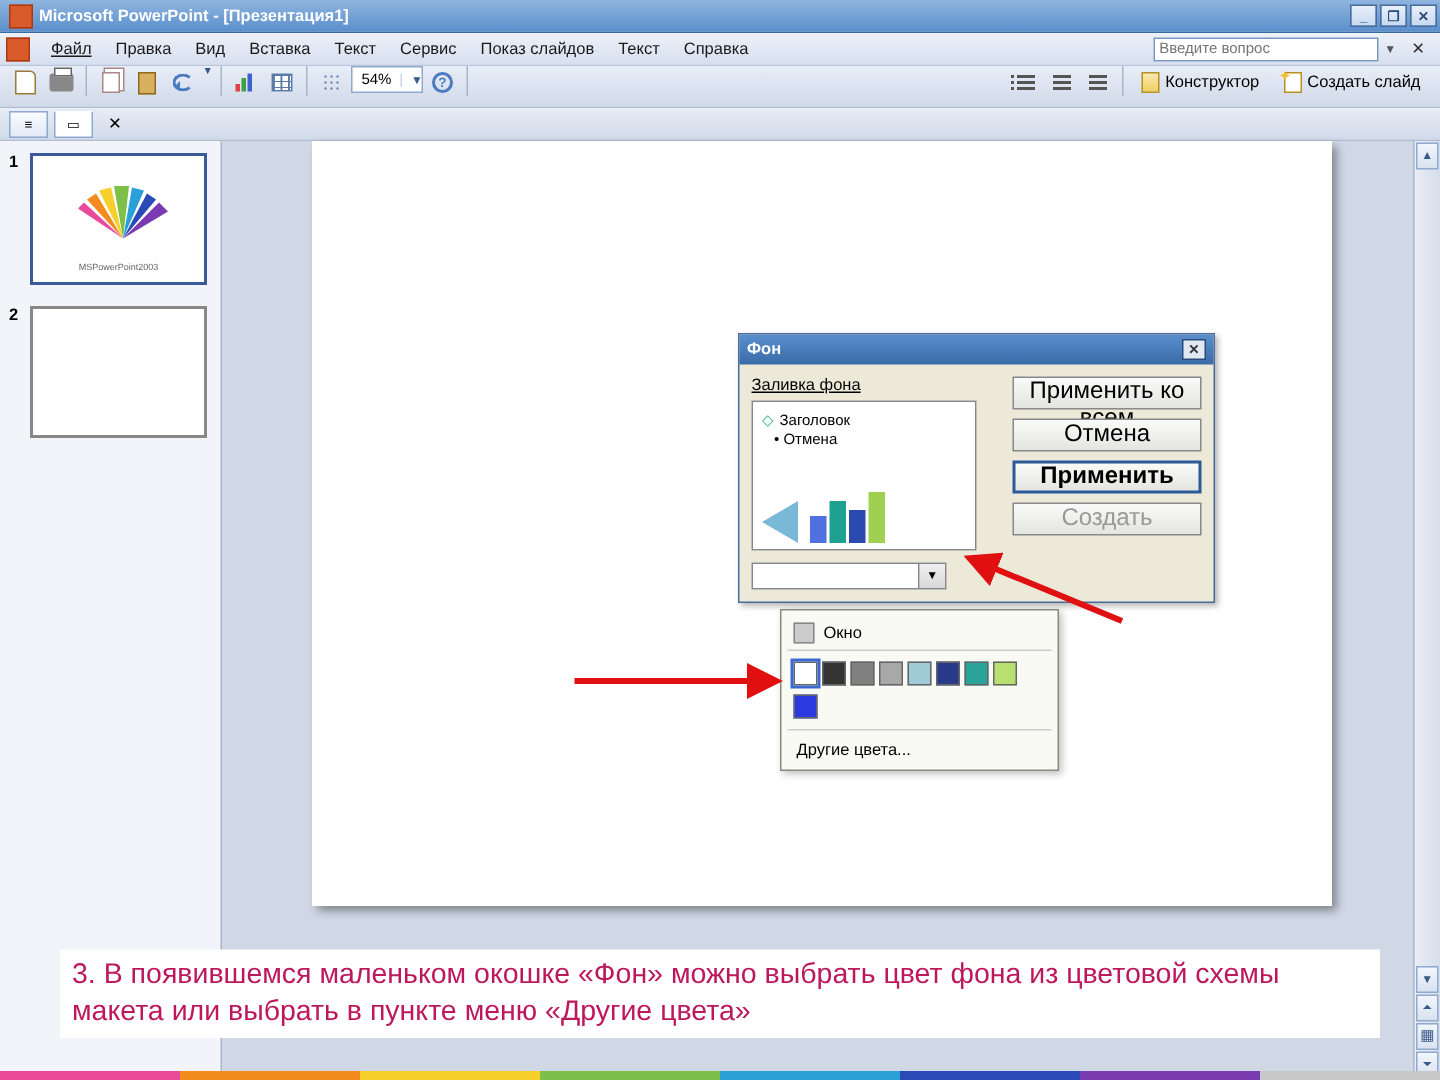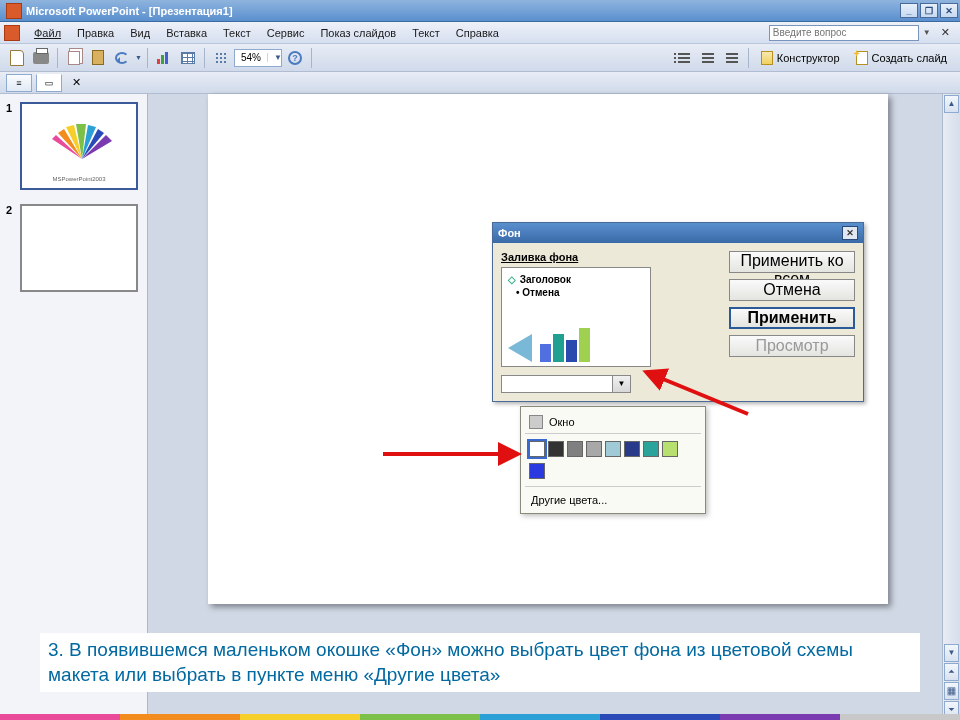--- a/index.html
+++ b/index.html
@@ -14,21 +14,21 @@
 
 .menubar { height: 22px; background: linear-gradient(#edf1f8,#d6dff0); display: flex; align-items: center; padding: 0 4px; border-bottom: 1px solid #b8c5db; position: relative; }
 .menubar .doc-icon { width: 16px; height: 16px; background: #d95b2c; border: 1px solid #aa3a10; margin-right: 6px; }
 .menubar .menu-item { padding: 3px 8px; cursor: pointer; color: #1a1a1a; }
 .menubar .menu-item u { text-decoration: underline; }
 .menubar .ask-box { margin-left: auto; display: flex; align-items: center; gap: 4px; }
 .menubar input.ask { width: 150px; height: 16px; border: 1px solid #7a95bb; padding: 0 3px; font-size: 10px; color: #888; }
 .menubar .inner-close { color: #333; padding: 0 6px; cursor: pointer; }
 
 
-.toolbar { height: 28px; background: linear-gradient(#e8edf6,#d0daea); display: flex; align-items: center; padding: 0 6px; border-bottom: 1px solid #b0bcd0; gap: 2px; }
+.toolbar { height: 28px; background: linear-gradient(#e8edf6,#d0daea); display: flex; align-items: flex-start; padding: 0 6px; border-bottom: 1px solid #b0bcd0; gap: 2px; }
 .tsep { width: 1px; height: 20px; background: #a5b5cc; margin: 0 3px; }
 .tbtn { width: 22px; height: 22px; display: flex; align-items: center; justify-content: center; border: 1px solid transparent; cursor: pointer; border-radius: 2px; }
 .zoom { display: flex; align-items: center; height: 18px; border: 1px solid #8faacf; background: #fff; }
 .zoom span { padding: 0 6px; font-size: 10px; }
 .zoom .drop { width: 14px; border-left: 1px solid #cad6e8; text-align: center; font-size: 8px; color: #3a5a8a; }
 .text-btn { height: 22px; padding: 0 6px; display: flex; align-items: center; gap: 4px; border: 1px solid transparent; cursor: pointer; border-radius: 2px; font-size: 11px; }
 
 
 .viewrow { height: 22px; background: linear-gradient(#e8edf6,#d0daea); display: flex; align-items: center; padding: 0 6px; border-bottom: 1px solid #b0bcd0; gap: 4px; }
 .viewtab { width: 26px; height: 18px; border: 1px solid #8faacf; background: linear-gradient(#fafcff,#e2eaf6); display: flex; align-items: center; justify-content: center; cursor: pointer; font-size: 9px; }
@@ -40,25 +40,25 @@
 .thumb-item { display: flex; gap: 4px; margin-bottom: 14px; }
 .thumb-num { font-weight: bold; font-size: 11px; width: 10px; }
 .thumb-box { width: 118px; height: 88px; border: 2px solid #3a5a9a; background: #fff; position: relative; }
 .thumb-box.empty { border: 2px solid #888; }
 .fan { position: absolute; top: 10px; left: 20px; width: 80px; height: 50px; }
 
 .slide-area { flex: 1; position: relative; background: #d0d8e5; }
 .slide { position: absolute; left: 60px; top: 0; width: 680px; height: 510px; background: #fff; box-shadow: 3px 3px 6px rgba(0,0,0,0.4); }
 
 
-.bg-dialog { position: absolute; left: 344px; top: 128px; width: 372px; background: #ece9d8; border: 1px solid #4a6a9a; box-shadow: 2px 2px 4px rgba(0,0,0,0.3); }
+.bg-dialog { position: absolute; left: 344px; top: 128px; width: 318px; background: #ece9d8; border: 1px solid #4a6a9a; box-shadow: 2px 2px 4px rgba(0,0,0,0.3); }
 .dlg-title { height: 20px; background: linear-gradient(#5a8fce,#3a6aa8); color: #fff; font-weight: bold; padding: 2px 5px; display: flex; align-items: center; font-size: 11px; }
 .dlg-title .dlg-close { margin-left: auto; width: 16px; height: 14px; background: #e2e8f2; color: #333; border: 1px solid #2a4a7a; display: flex; align-items: center; justify-content: center; font-size: 9px; cursor: pointer; }
 .dlg-body { padding: 8px; display: flex; gap: 8px; }
-.dlg-left { flex: 1; font-weight: bold; }
+.dlg-left { flex: 1; }
 .dlg-label { font-size: 11px; margin-bottom: 4px; }
 .preview-box { width: 150px; height: 100px; border: 1px solid #888; background: #fff; padding: 6px; font-size: 10px; position: relative; }
 .preview-box .hdr-row { display: flex; align-items: center; gap: 4px; }
 .preview-box .bullet-row { font-size: 10px; margin: 2px 0 0 8px; }
 .preview-box .shapes { position: absolute; bottom: 4px; left: 6px; display: flex; align-items: flex-end; gap: 2px; }
 .arrow-shape { width: 0; height: 0; border-top: 14px solid transparent; border-bottom: 14px solid transparent; border-right: 24px solid #7ab8d8; }
 .bar { width: 11px; }
 .color-drop-row { margin-top: 8px; display: flex; }
 .color-drop { width: 130px; height: 18px; border: 1px solid #888; background: #fff; display: flex; }
 .color-drop .cur { flex: 1; }
@@ -76,21 +76,21 @@
 .sw { width: 16px; height: 16px; border: 1px solid #666; cursor: pointer; }
 .sw.sel { outline: 2px solid #3a6ad0; }
 .popup-sep { height: 1px; background: #ccc; margin: 4px 0; }
 .popup-item { padding: 3px 6px; font-size: 11px; cursor: pointer; }
 .popup-item.hilite { background: #c8d8f0; border: 1px solid #4a7ac0; }
 
 
 .red-arrow { position: absolute; pointer-events: none; }
 
 
-.caption { position: absolute; left: 40px; bottom: 28px; right: 40px; font-size: 19px; line-height: 1.35; color: #0369a1; background: #fff; padding: 4px 8px; }
+.caption { position: absolute; left: 40px; bottom: 28px; right: 40px; font-size: 19px; line-height: 1.35; color: #be185d; background: #fff; padding: 4px 8px; }
 
 
 .stripe { position: absolute; bottom: 0; left: 0; right: 0; height: 6px; display: flex; }
 .stripe div { flex: 1; }
 
 
 .vscroll { position: absolute; right: 0; top: 94px; bottom: 0; width: 18px; background: linear-gradient(90deg,#e8ecf4,#d6deec); border-left: 1px solid #aab8cc; }
 .vscroll .sbtn { height: 18px; background: linear-gradient(#f2f6fc,#d8e2f0); border: 1px solid #8faacf; margin: 1px; text-align: center; font-size: 8px; line-height: 16px; color: #3a5a8a; }
 .vscroll .track { position: absolute; top: 20px; bottom: 80px; left: 0; right: 0; }
 .vscroll .bottom-btns { position: absolute; bottom: 0; left: 0; right: 0; }
@@ -278,21 +278,21 @@
             <div class="color-drop">
               <div class="cur"></div>
               <div class="arr">▼</div>
             </div>
           </div>
         </div>
         <div class="dlg-right">
           <button class="dlg-btn">Применить ко всем</button>
           <button class="dlg-btn">Отмена</button>
           <button class="dlg-btn primary">Применить</button>
-          <button class="dlg-btn disabled">Просмотр</button>
+          <button class="dlg-btn disabled">Создать</button>
         </div>
       </div>
     </div>
 
     <div class="color-popup">
       <div class="auto-row">
         <div class="auto-sw"></div>
         <span>Окно</span>
       </div>
       <div class="swatch-row" id="swatch-row-1">

